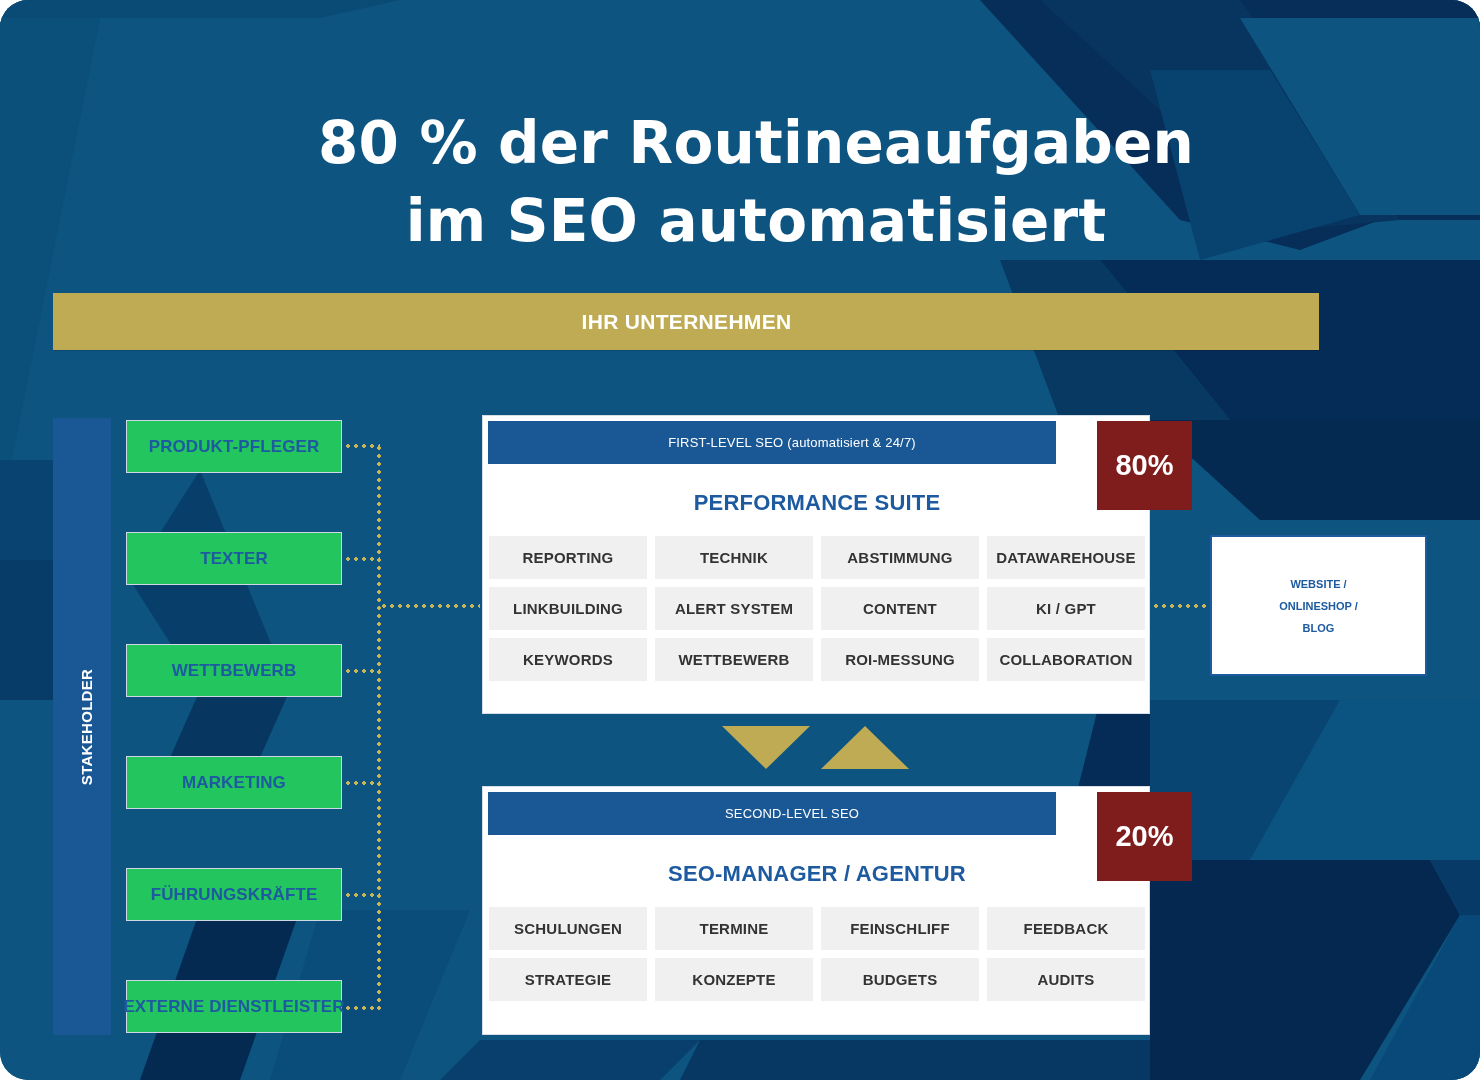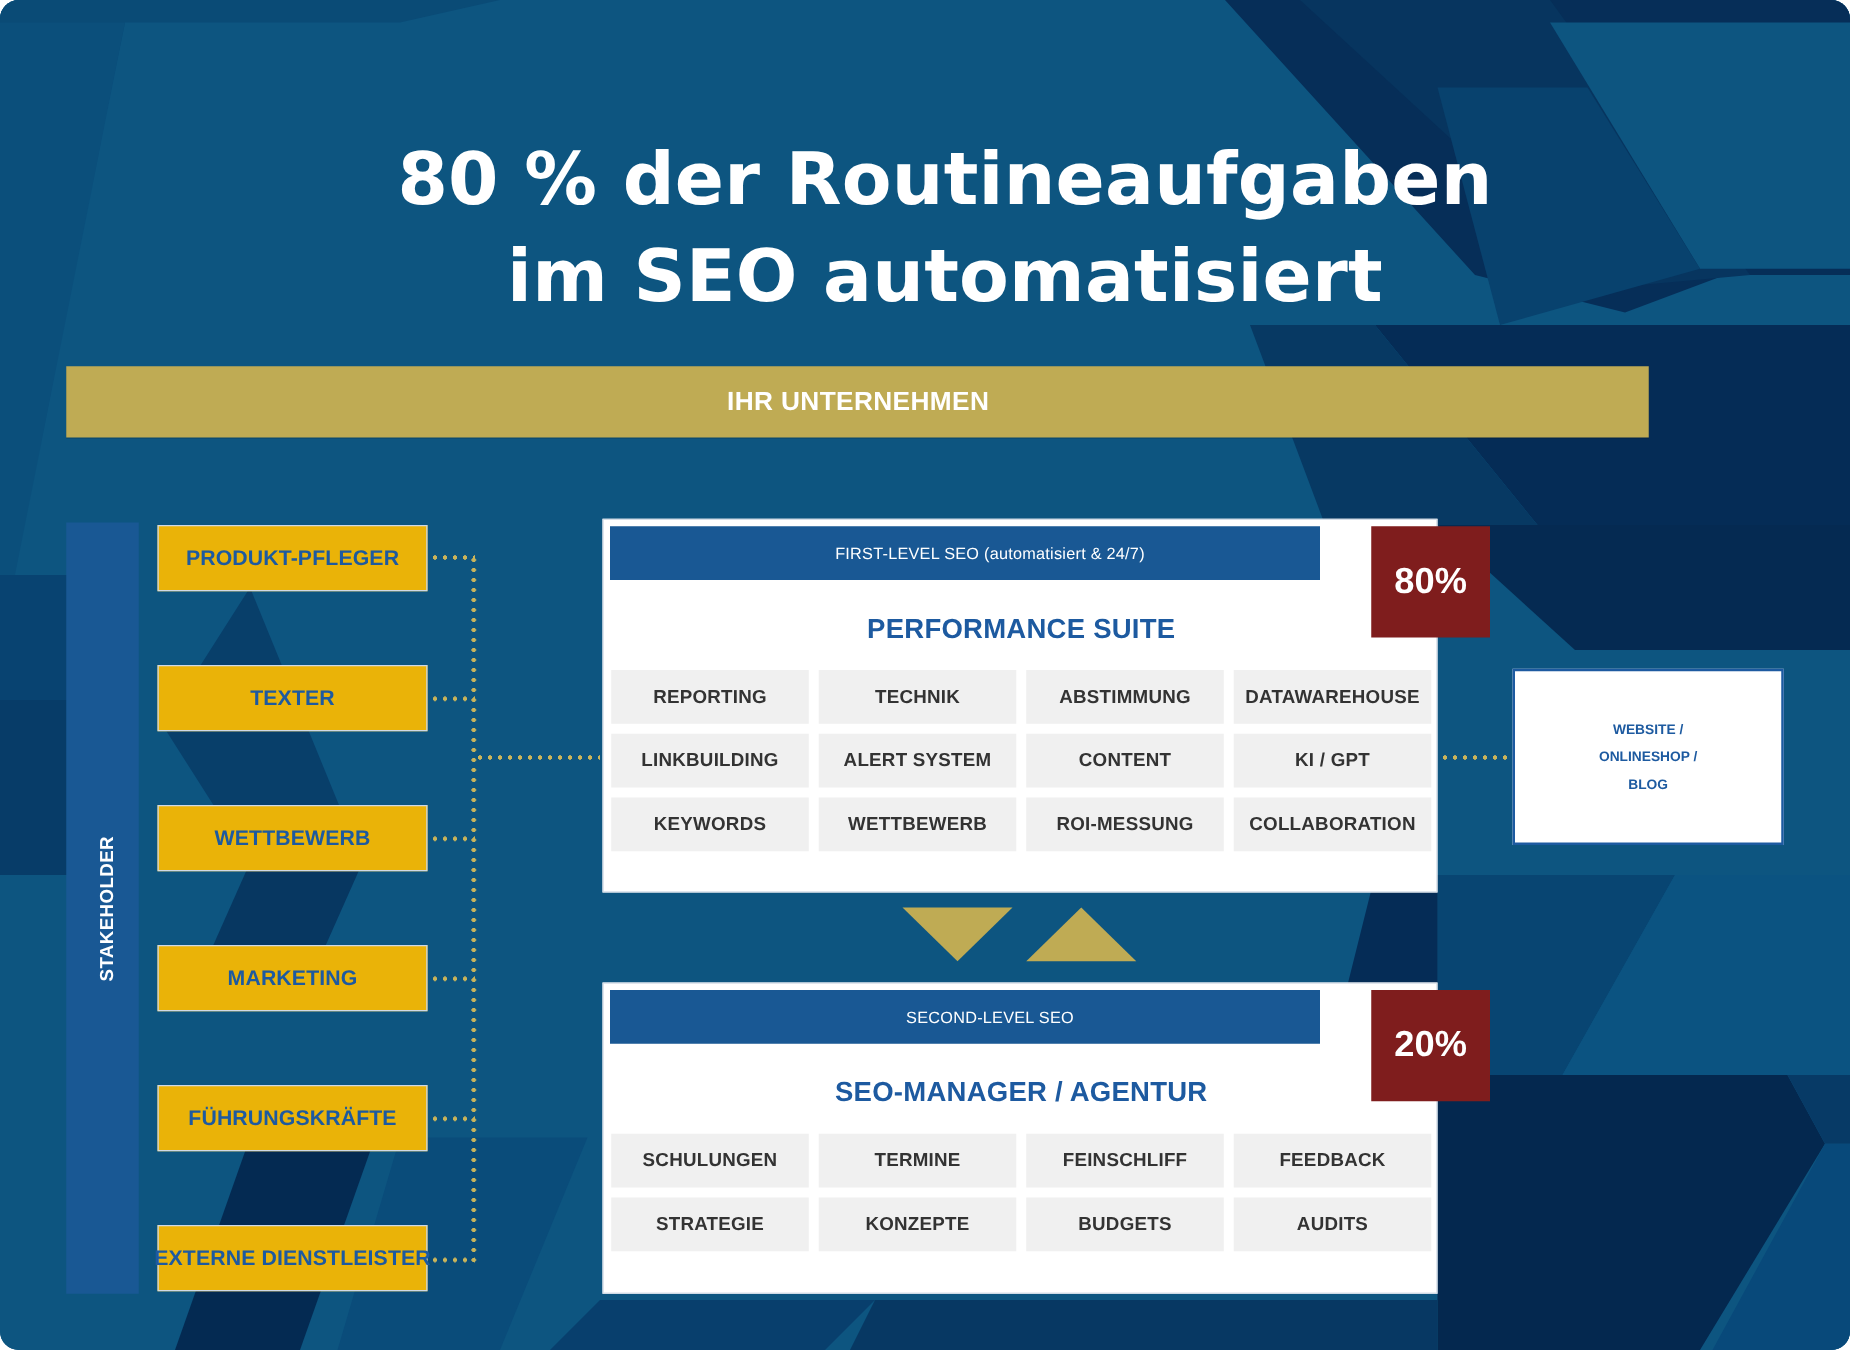--- a/index.html
+++ b/index.html
@@ -1,20 +1,20 @@
 <!DOCTYPE html>
 <html><head>
 <meta charset="utf-8">
 <style>
   * { box-sizing: border-box; margin: 0; padding: 0; }
   html, body { width: 1480px; height: 1080px; background: #ffffff; overflow: hidden; }
   body { font-family: "Liberation Sans", "DejaVu Sans", sans-serif; }
   .canvas {
     position: absolute; left: 0; top: 0; width: 1480px; height: 1080px;
-    border-radius: 15px; overflow: hidden; background: #0d5580;
+    border-radius: 28px; overflow: hidden; background: #0d5580;
   }
   .bg-svg { position: absolute; left: 0; top: 0; width: 1480px; height: 1080px; }
   .title {
     position: absolute; left: 0; top: 104px; width: 1512px;
     text-align: center; color: #ffffff; font-weight: 700;
     font-size: 58px; line-height: 78px; letter-spacing: 0.2px;
     font-family: "DejaVu Sans", sans-serif;
   }
   .title span { display: block; }
   .company-bar {
@@ -30,21 +30,21 @@
     background: #195894;
   }
   .stakeholder-label {
     position: absolute; left: 86px; top: 727px;
     transform: translate(-50%, -50%) rotate(-90deg);
     color: #ffffff; font-weight: 700; font-size: 15px; white-space: nowrap;
     letter-spacing: 0.3px;
   }
   .sh-box {
     position: absolute; left: 126px; width: 216px; height: 53px;
-    background: #eab308; color: #1d5aa0; font-weight: 700; font-size: 17px;
+    background: #22c55e; color: #1d5aa0; font-weight: 700; font-size: 17px;
     display: flex; align-items: center; justify-content: center;
     border: 1px solid #cfd9e6; white-space: nowrap; letter-spacing: 0.1px;
   }
   .dots-h {
     position: absolute; height: 4px;
     background-image: radial-gradient(circle, #c9b45a 1.6px, transparent 1.9px);
     background-size: 8px 4px; background-repeat: repeat-x;
   }
   .dots-v {
     position: absolute; width: 4px;

